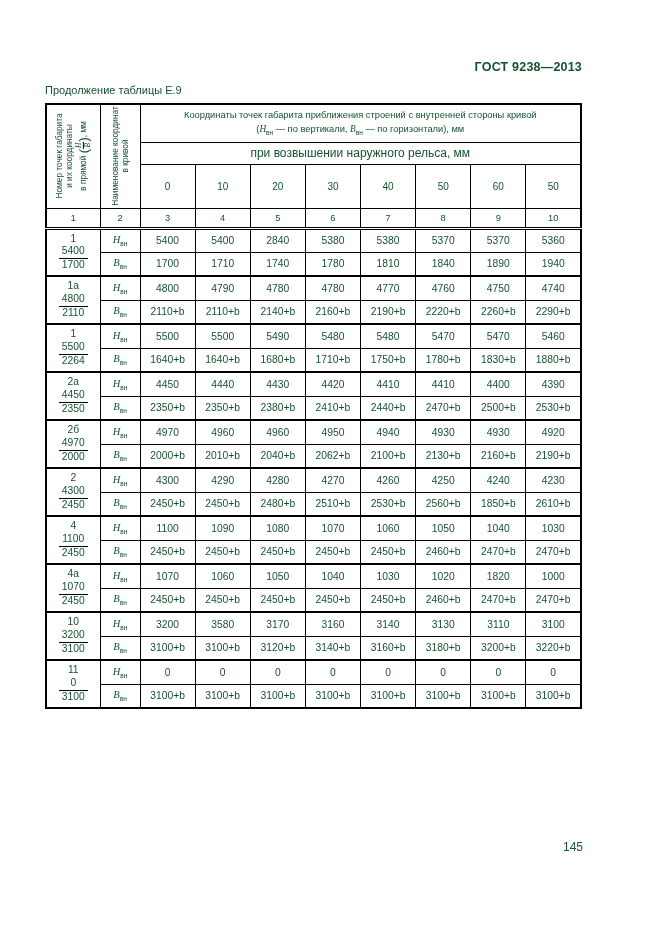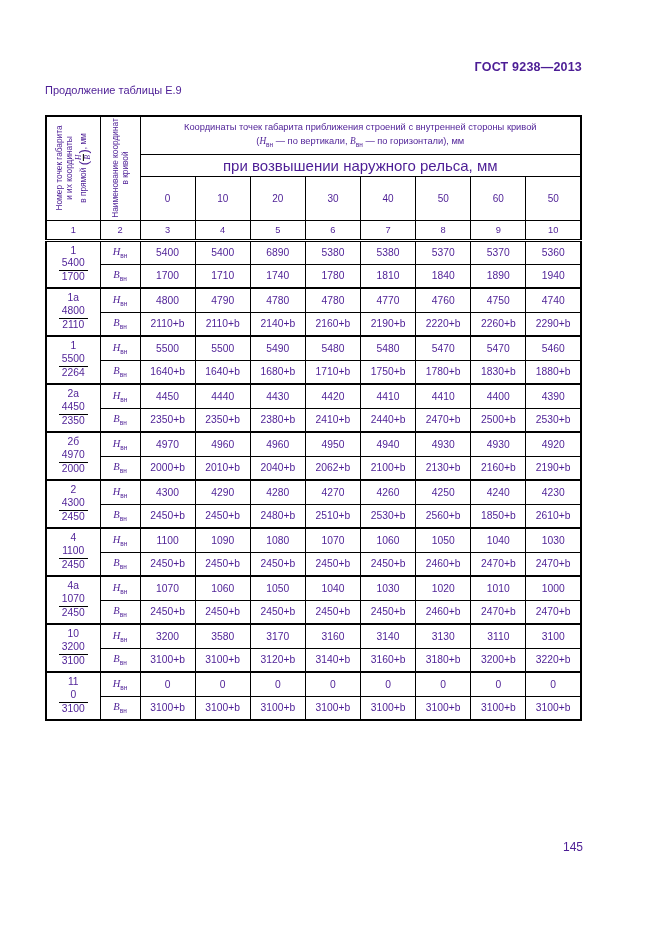--- a/index.html
+++ b/index.html
@@ -4,21 +4,21 @@
 <style>
   * { margin: 0; padding: 0; box-sizing: border-box; }
   html, body { background: #888; }
   .page {
     position: relative;
     width: 661px;
     height: 935px;
     margin: 0 auto;
     background: #ffffff;
     font-family: "Liberation Sans", sans-serif;
-    color: #4c1d95;
+    color: #14532d;
   }
   .doc-number {
     position: absolute;
     top: 60px;
     right: 79px;
     font-size: 12.5px;
     font-weight: bold;
     letter-spacing: 0.2px;
   }
   .continuation {
@@ -27,33 +27,32 @@
     left: 45px;
     font-size: 11px;
   }
   .gabarit-table {
     position: absolute;
     top: 103px;
     left: 45px;
     width: 537px;
     border-collapse: collapse;
     table-layout: fixed;
-    margin-top: 12px;
   }
   .gabarit-table td {
     border: 1px solid #000;
     text-align: center;
     vertical-align: middle;
     padding: 0;
     overflow: hidden;
   }
   .gabarit-table { border: 2px solid #000; }
   
   .main-head { height: 38px; font-size: 9.3px; line-height: 1.45; }
-  .sub-head  { height: 22px; font-size: 15px; }
+  .sub-head  { height: 22px; font-size: 12px; }
   .elev-row td { height: 44px; font-size: 10px; }
   .num-row td { height: 20px; font-size: 9.3px; border-bottom: 3px double #000; }
   .sym { font-style: italic; font-family: "Liberation Serif", serif; }
   sub.csub { font-size: 6.5px; font-style: normal; }
   
   .vcell { position: relative; }
   .vtext {
     position: absolute;
     top: 50%; left: 50%;
     width: 112px;
@@ -157,21 +156,21 @@
         <td>9</td>
         <td>10</td>
       </tr>
     </thead>
     <tbody id="tbody">
         <tr class="row-h">
           <td class="point-cell" rowspan="2"><div class="pt">1</div><div class="pfrac"><span class="fnum">5400</span><span class="fden">1700</span></div></td>
           <td class="coord-cell"><span class="sym">Н</span><sub class="csub">вн</sub></td>
           <td class="val-cell">5400</td>
           <td class="val-cell">5400</td>
-          <td class="val-cell">6890</td>
+          <td class="val-cell">2840</td>
           <td class="val-cell">5380</td>
           <td class="val-cell">5380</td>
           <td class="val-cell">5370</td>
           <td class="val-cell">5370</td>
           <td class="val-cell">5360</td>
         </tr>
         <tr class="row-b">
           <td class="coord-cell"><span class="sym">В</span><sub class="csub">вн</sub></td>
           <td class="val-cell">1700</td>
           <td class="val-cell">1710</td>
@@ -322,21 +321,21 @@
         </tr>
         <tr class="row-h group-start">
           <td class="point-cell" rowspan="2"><div class="pt">4а</div><div class="pfrac"><span class="fnum">1070</span><span class="fden">2450</span></div></td>
           <td class="coord-cell"><span class="sym">Н</span><sub class="csub">вн</sub></td>
           <td class="val-cell">1070</td>
           <td class="val-cell">1060</td>
           <td class="val-cell">1050</td>
           <td class="val-cell">1040</td>
           <td class="val-cell">1030</td>
           <td class="val-cell">1020</td>
-          <td class="val-cell">1010</td>
+          <td class="val-cell">1820</td>
           <td class="val-cell">1000</td>
         </tr>
         <tr class="row-b">
           <td class="coord-cell"><span class="sym">В</span><sub class="csub">вн</sub></td>
           <td class="val-cell">2450+b</td>
           <td class="val-cell">2450+b</td>
           <td class="val-cell">2450+b</td>
           <td class="val-cell">2450+b</td>
           <td class="val-cell">2450+b</td>
           <td class="val-cell">2460+b</td>

